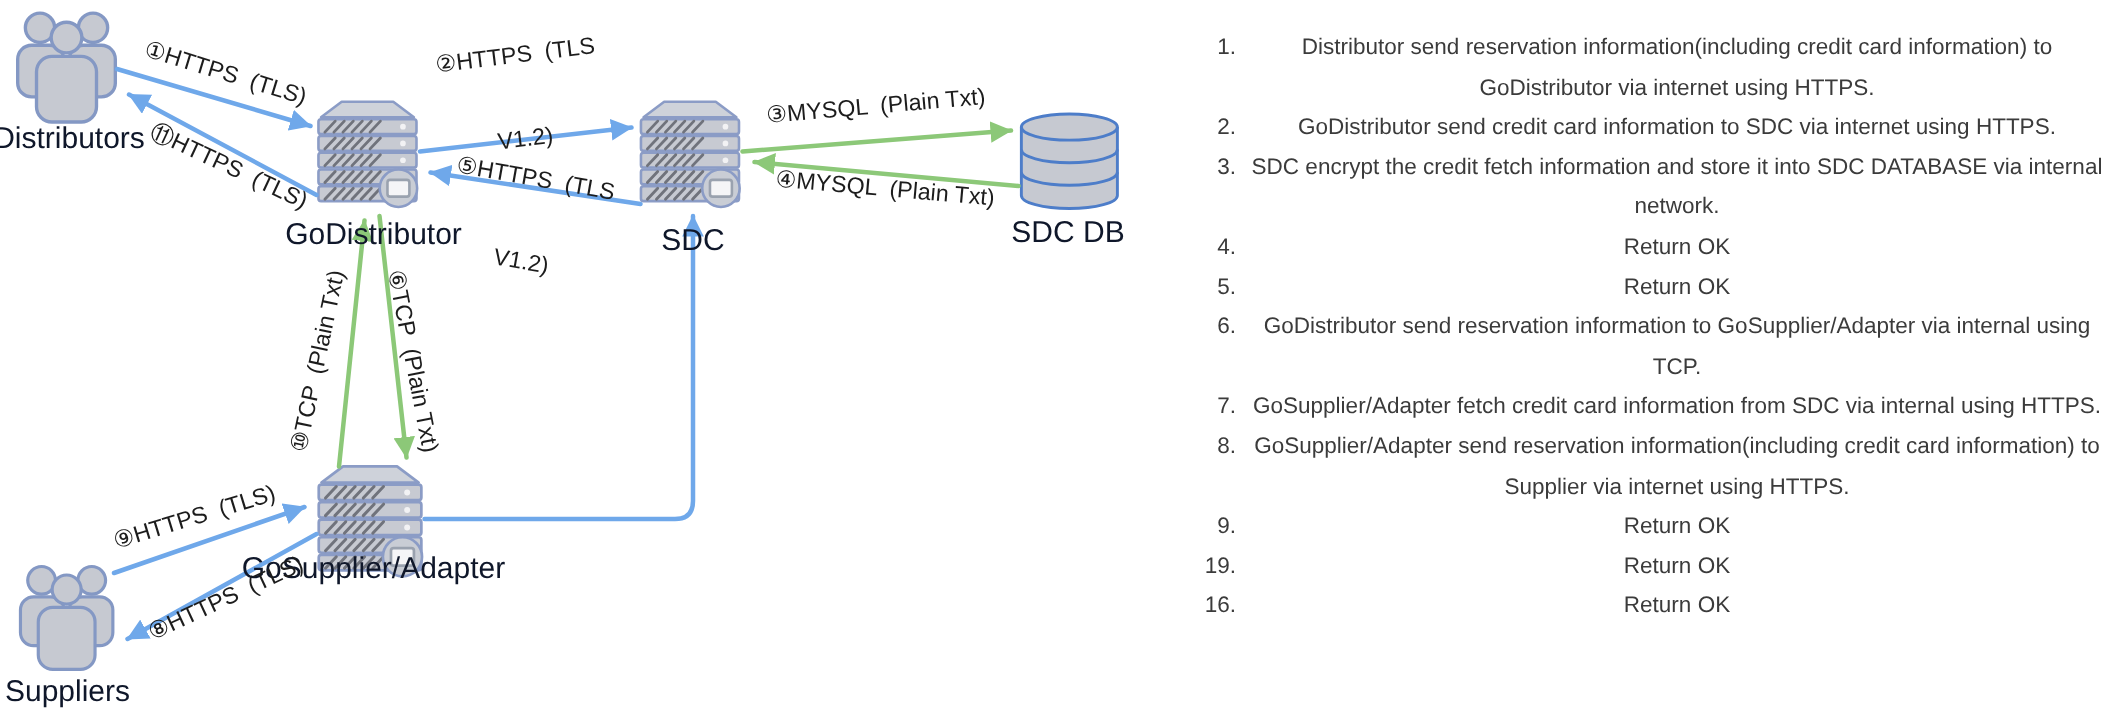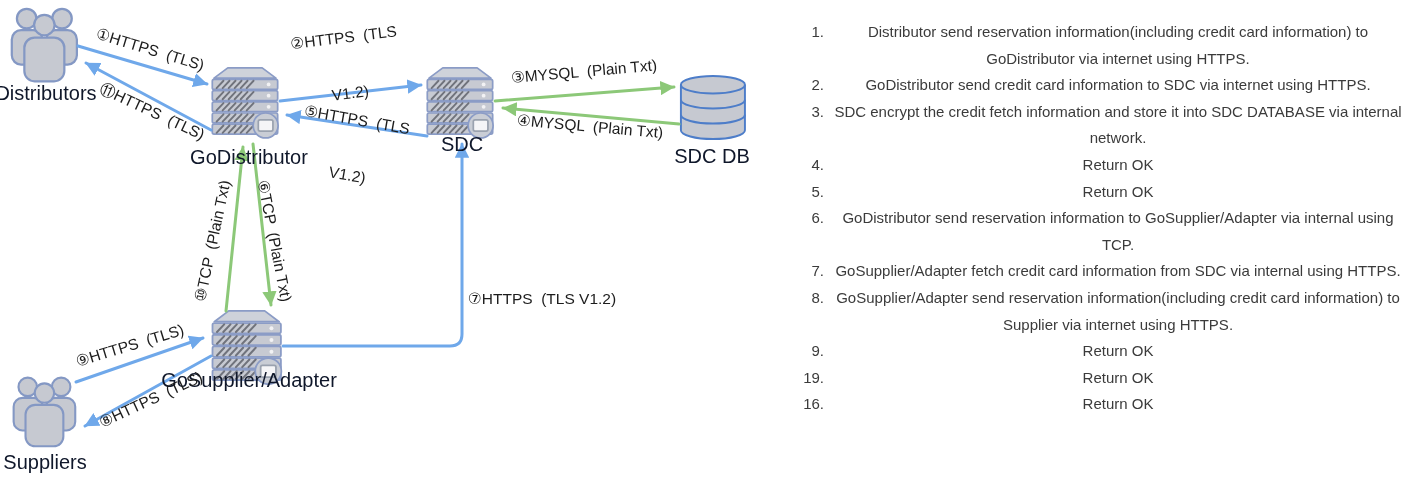--- a/index.html
+++ b/index.html
@@ -116,40 +116,39 @@
       <line class="edge-green" x1="679" y1="124" x2="503" y2="108" marker-end="url(#arr-green)"></line>
       <line class="edge-green" x1="253" y1="144" x2="271" y2="305" marker-end="url(#arr-green)"></line>
       <line class="edge-green" x1="226" y1="311" x2="243" y2="147" marker-end="url(#arr-green)"></line>
       <path class="edge-blue" d="M283,346 L450,346 Q462,346 462,334 L462,144" marker-end="url(#arr-blue)"></path>
       <line class="edge-blue" x1="76" y1="382" x2="203" y2="338" marker-end="url(#arr-blue)"></line>
       <line class="edge-blue" x1="211" y1="356" x2="85" y2="426" marker-end="url(#arr-blue)"></line>
     </svg>
 
     <div class="node-label" style="left:46px;top:93px">Distributors</div>
     <div class="node-label" style="left:249px;top:157px">GoDistributor</div>
-    <div class="node-label" style="left:462px;top:144px">SDC</div>
+    <div class="node-label" style="left:462px;top:161px">SDC</div>
     <div class="node-label" style="left:712px;top:156px">SDC DB</div>
     <div class="node-label" style="left:249px;top:380px">GoSupplier/Adapter</div>
     <div class="node-label" style="left:45px;top:462px">Suppliers</div>
 
     <div class="edge-label" style="left:150px;top:50px;--rot:17deg">①HTTPS  (TLS)</div>
     <div class="edge-label" style="left:152px;top:112px;--rot:25deg">⑪HTTPS  (TLS)</div>
     <div class="edge-label" style="left:347px;top:66px;--rot:-7deg">
       <div>②HTTPS  (TLS</div>
       <div>V1.2)</div>
     </div>
     <div class="edge-label" style="left:352px;top:148px;--rot:10deg">
       <div>⑤HTTPS  (TLS</div>
       <div>V1.2)</div>
     </div>
     <div class="edge-label" style="left:584px;top:72px;--rot:-5deg">③MYSQL  (Plain Txt)</div>
     <div class="edge-label" style="left:590px;top:127px;--rot:5deg">④MYSQL  (Plain Txt)</div>
     <div class="edge-label" style="left:274px;top:241px;--rot:79deg">⑥TCP  (Plain Txt)</div>
     <div class="edge-label" style="left:213px;top:241px;--rot:-78deg">⑩TCP  (Plain Txt)</div>
-    <div class="edge-label" style="left:542px;top:299px">⑦HTTPS  (TLS V1.2)</div>
     <div class="edge-label" style="left:130px;top:346px;--rot:-17deg">⑨HTTPS  (TLS)</div>
     <div class="edge-label" style="left:151px;top:400px;--rot:-25deg">⑧HTTPS  (TLS)</div>
   </div>
 
   <div class="steps">
     <div class="step">
         <span class="num">1.</span>
         <span class="txt">Distributor send reservation information(including credit card information) to GoDistributor via internet using HTTPS.</span>
       </div>
     <div class="step">

